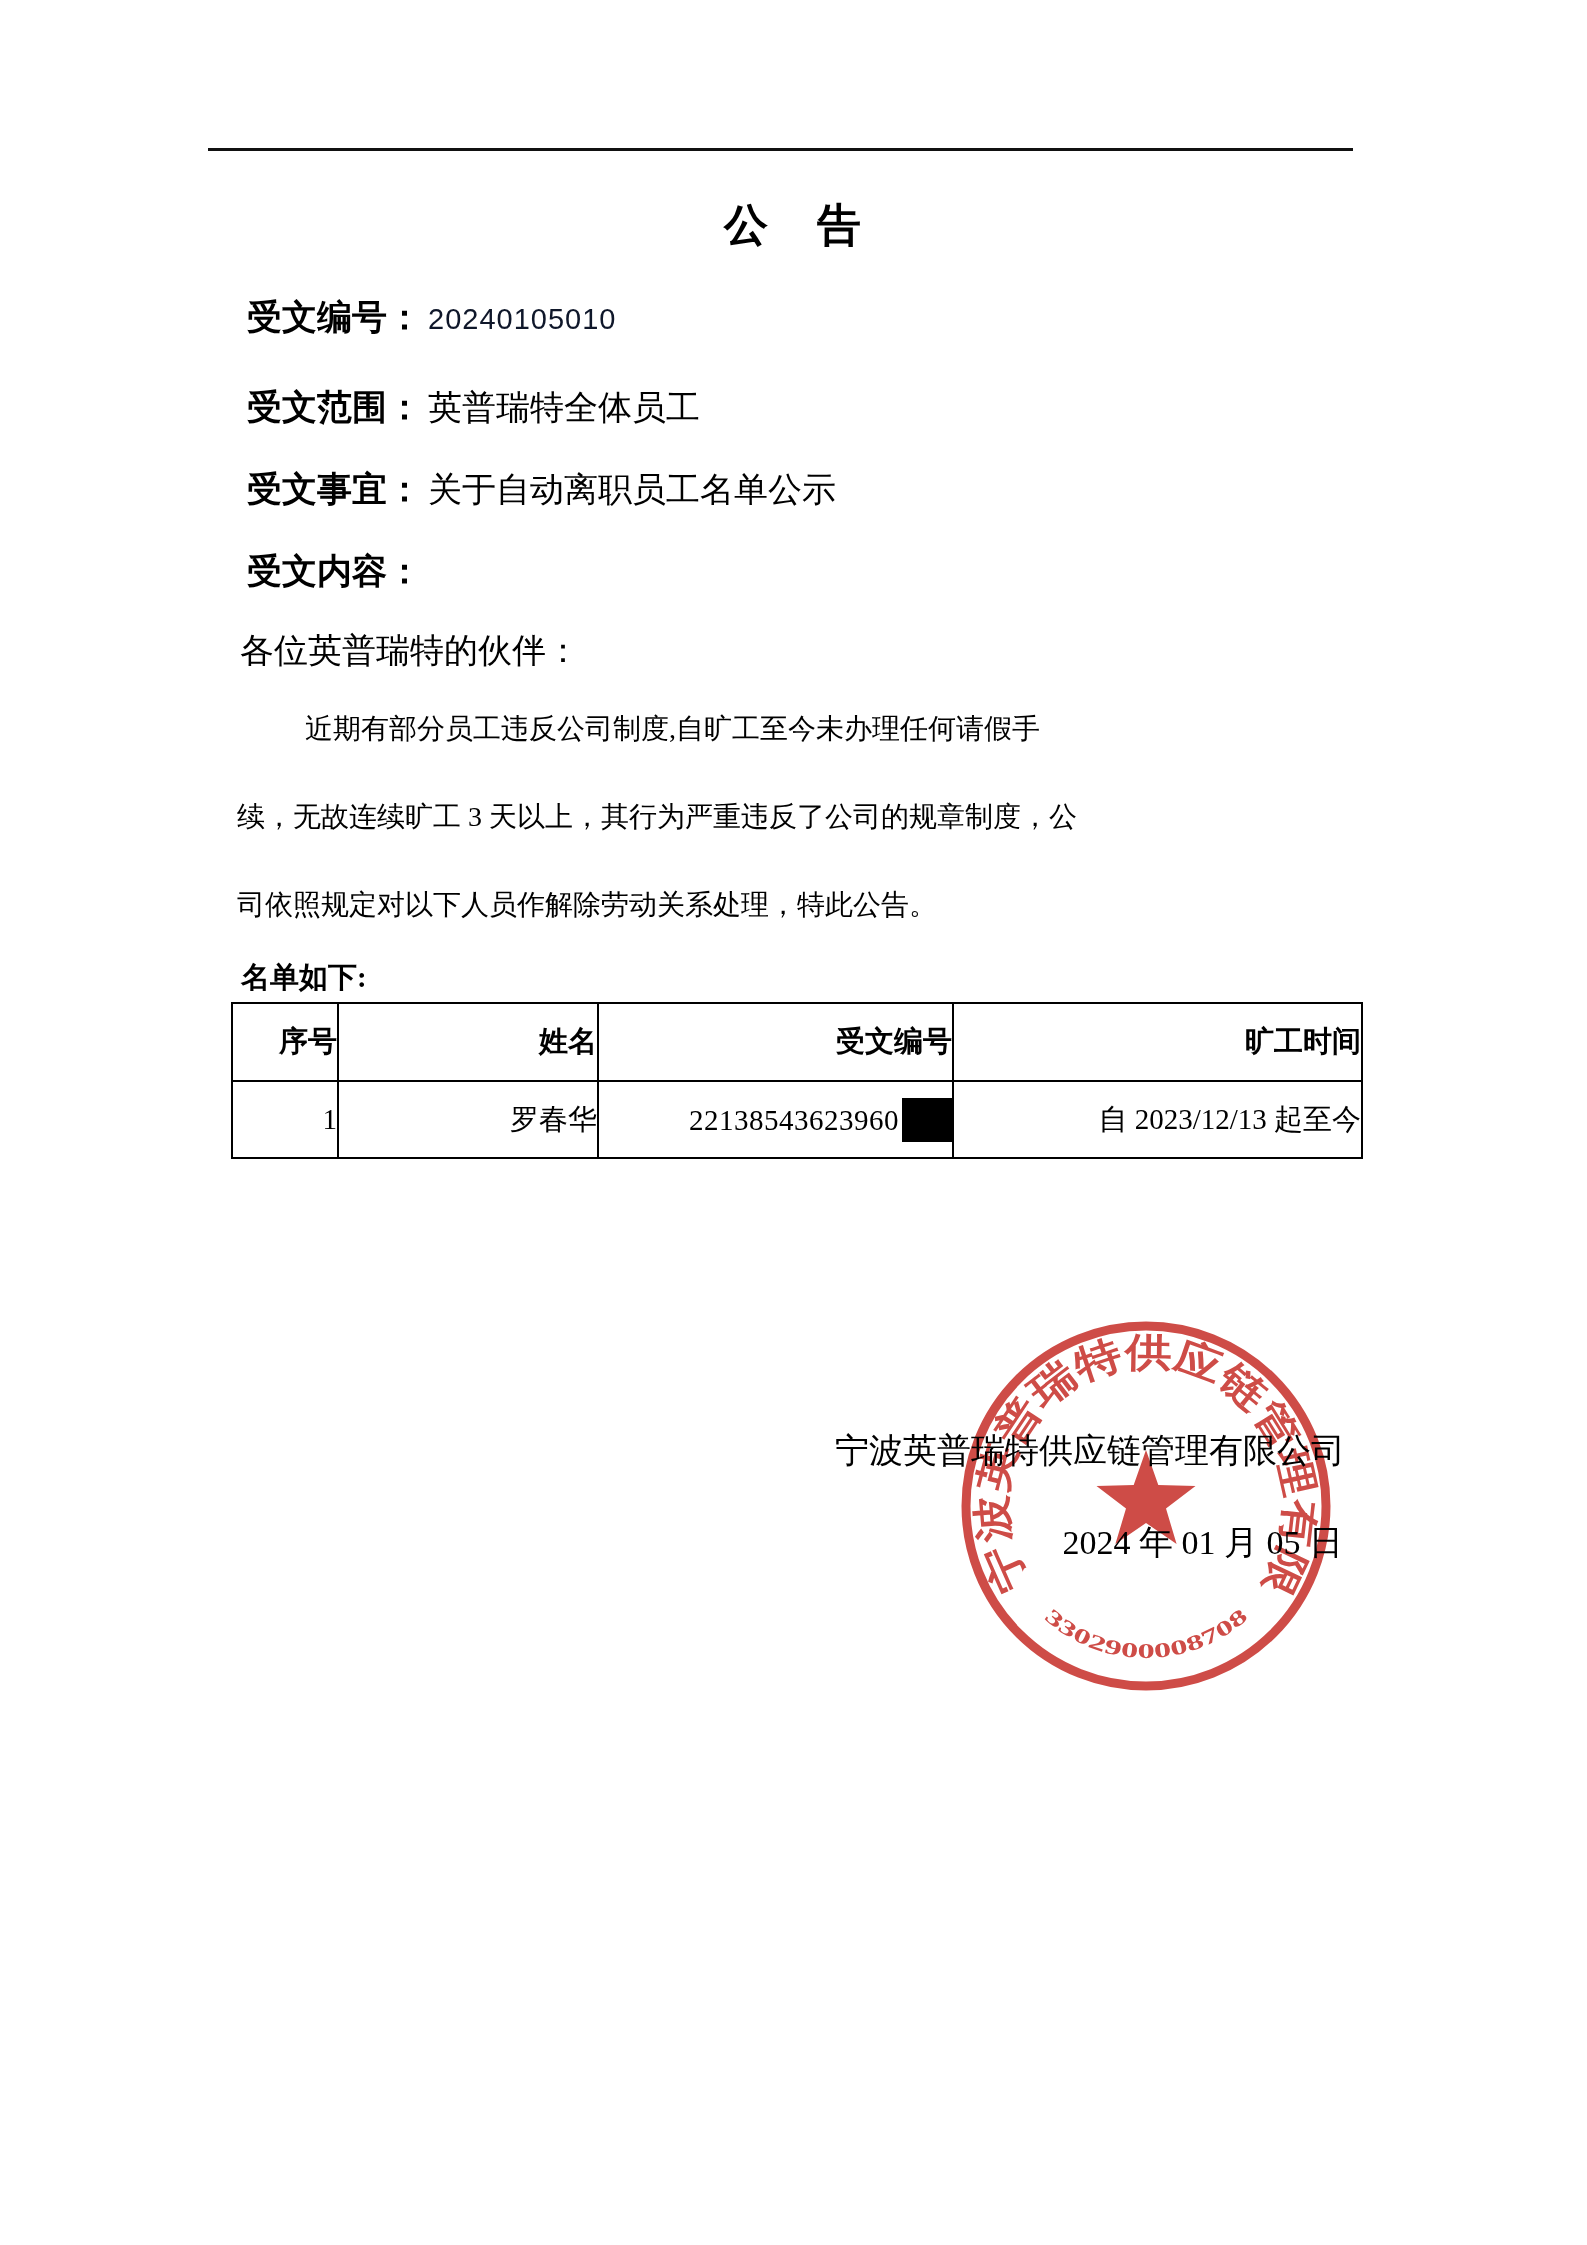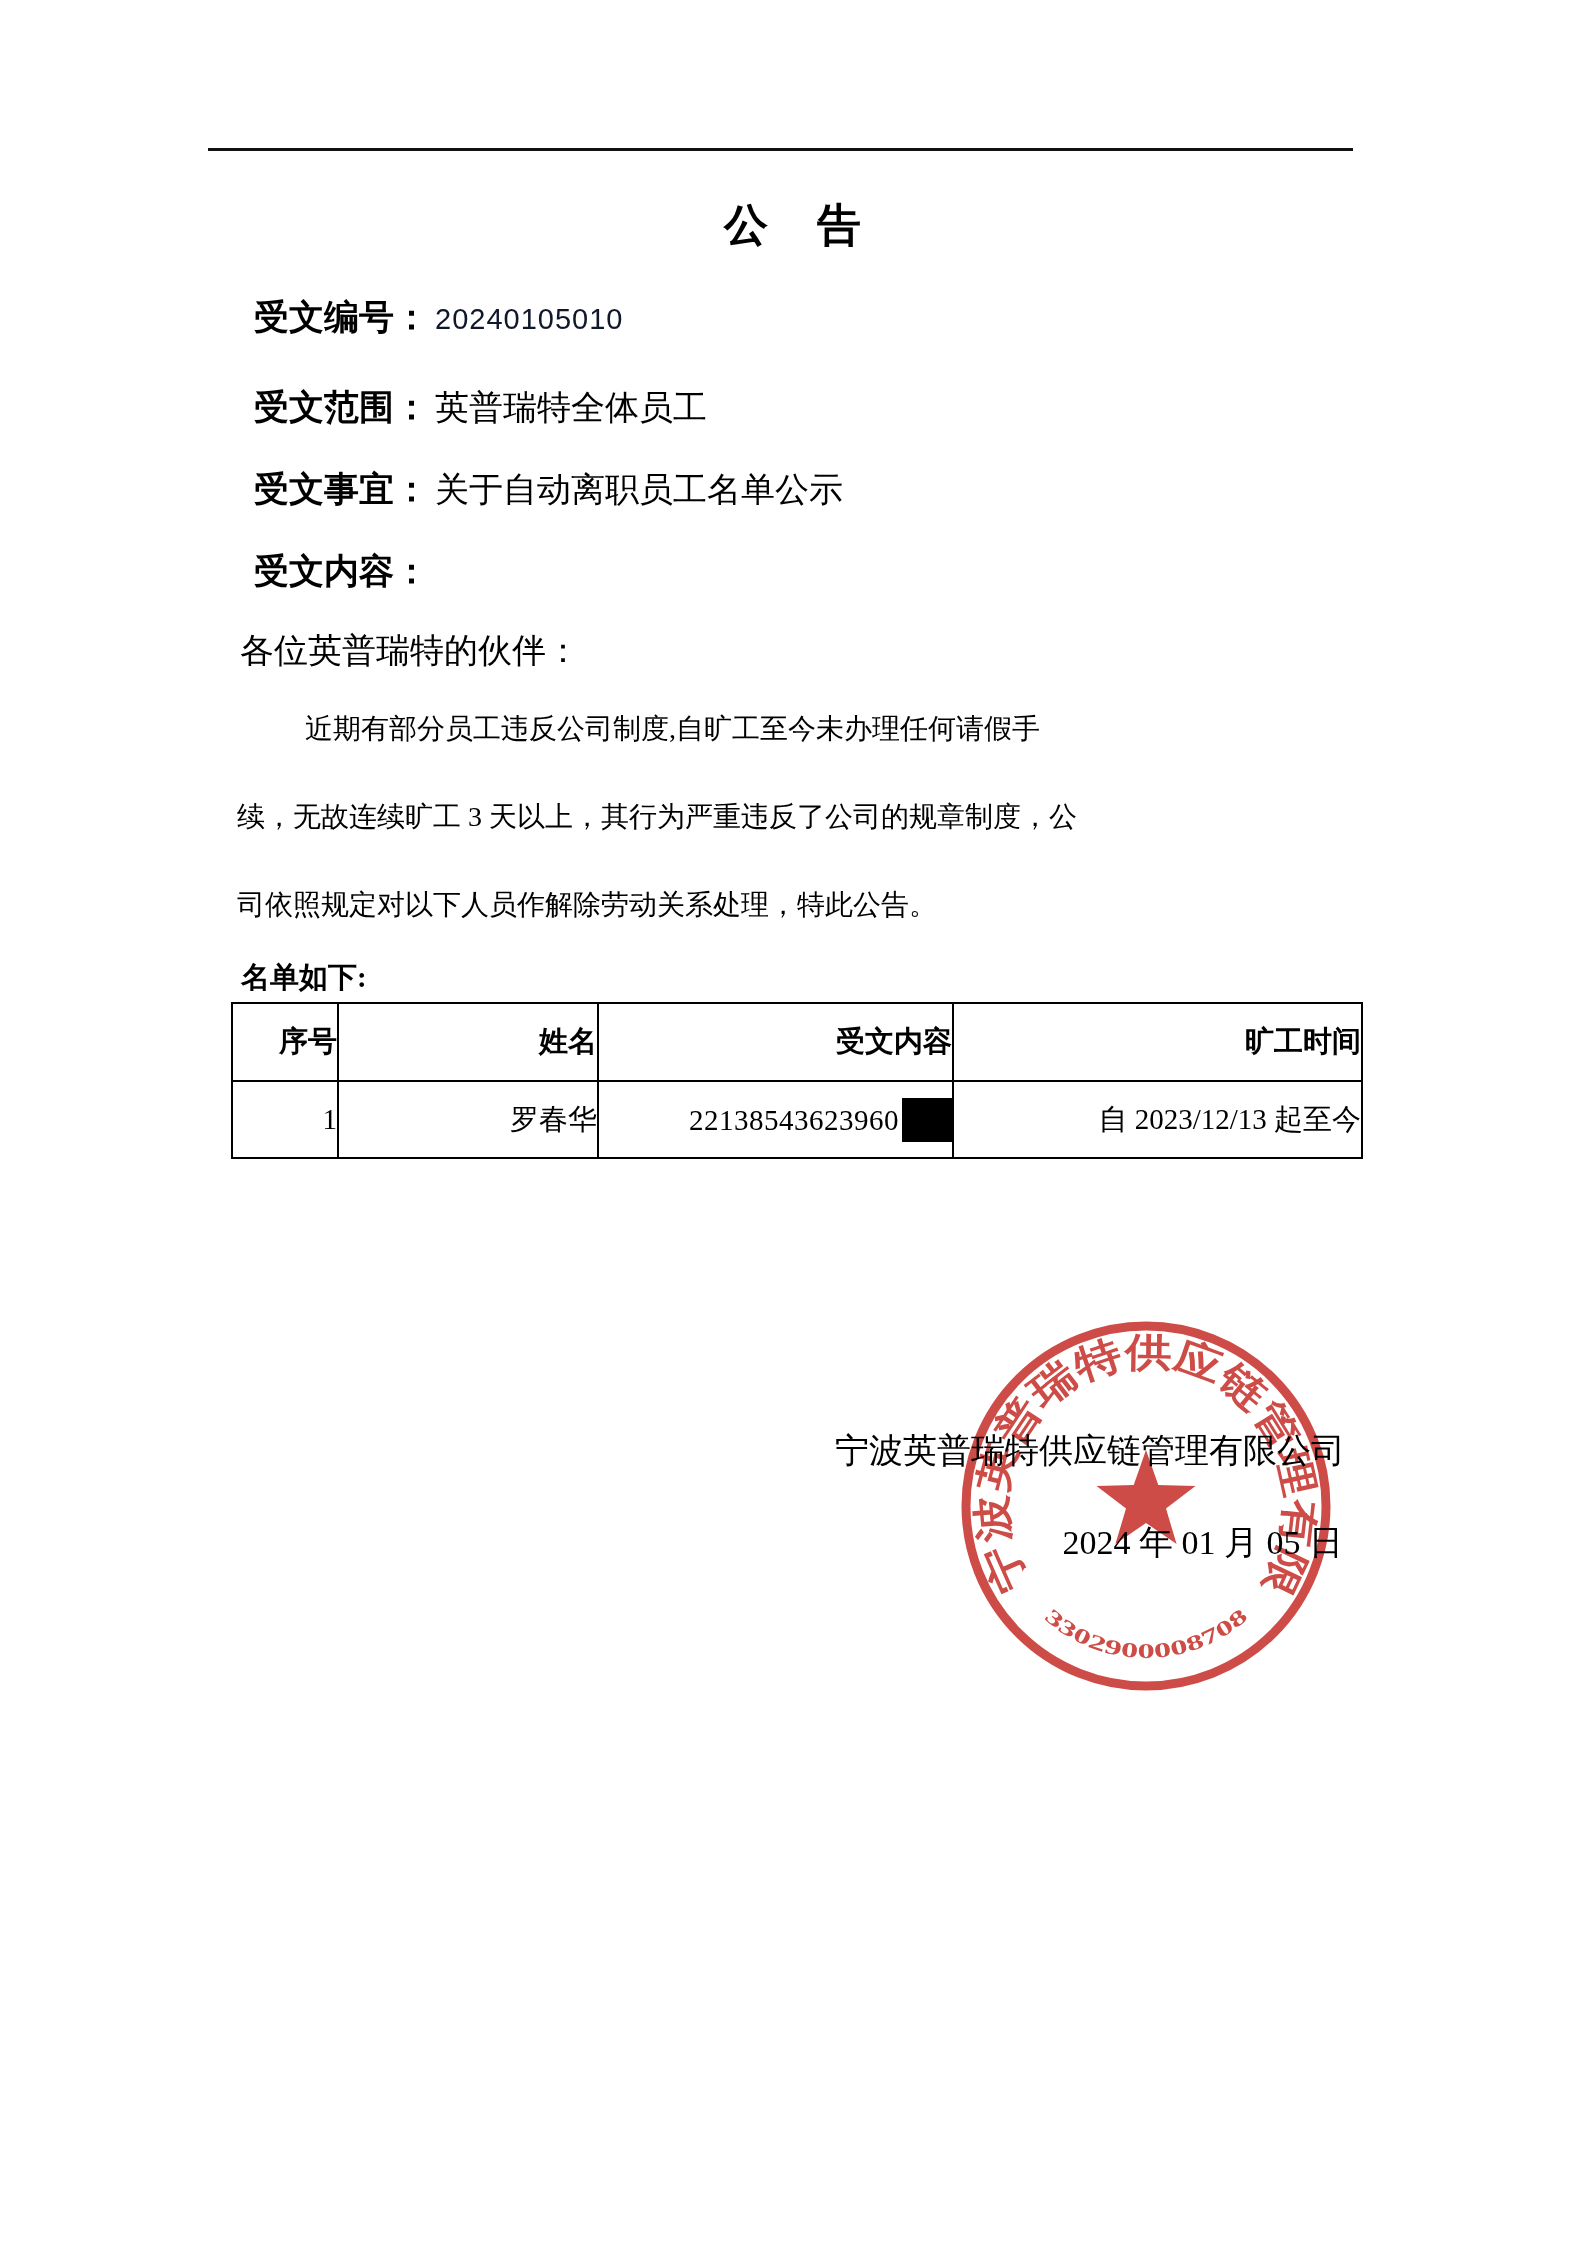--- a/index.html
+++ b/index.html
@@ -23,21 +23,21 @@
     left: 0; top: 196px;
     width: 100%;
     text-align: center;
     font-size: 44px;
     font-weight: bold;
     letter-spacing: 2px;
     word-spacing: 34px;
   }
   .meta-row {
     position: absolute;
-    left: 254px;
+    left: 247px;
     display: flex;
     align-items: baseline;
     white-space: nowrap;
     justify-content: space-between;
   }
   .meta-label {
     font-weight: bold;
     font-size: 35px;
   }
   .meta-value {
@@ -170,21 +170,21 @@
     <colgroup>
       <col style="width:106px">
       <col style="width:260px">
       <col style="width:355px">
       <col style="width:409px">
     </colgroup>
     <thead>
       <tr>
         <th>序号</th>
         <th>姓名</th>
-        <th>受文内容</th>
+        <th>受文编号</th>
         <th>旷工时间</th>
       </tr>
     </thead>
     <tbody>
       <tr>
         <td>1</td>
         <td>罗春华</td>
         <td>
           <span class="id-number">22138543623960</span><span class="redaction-box"></span>
         </td>

